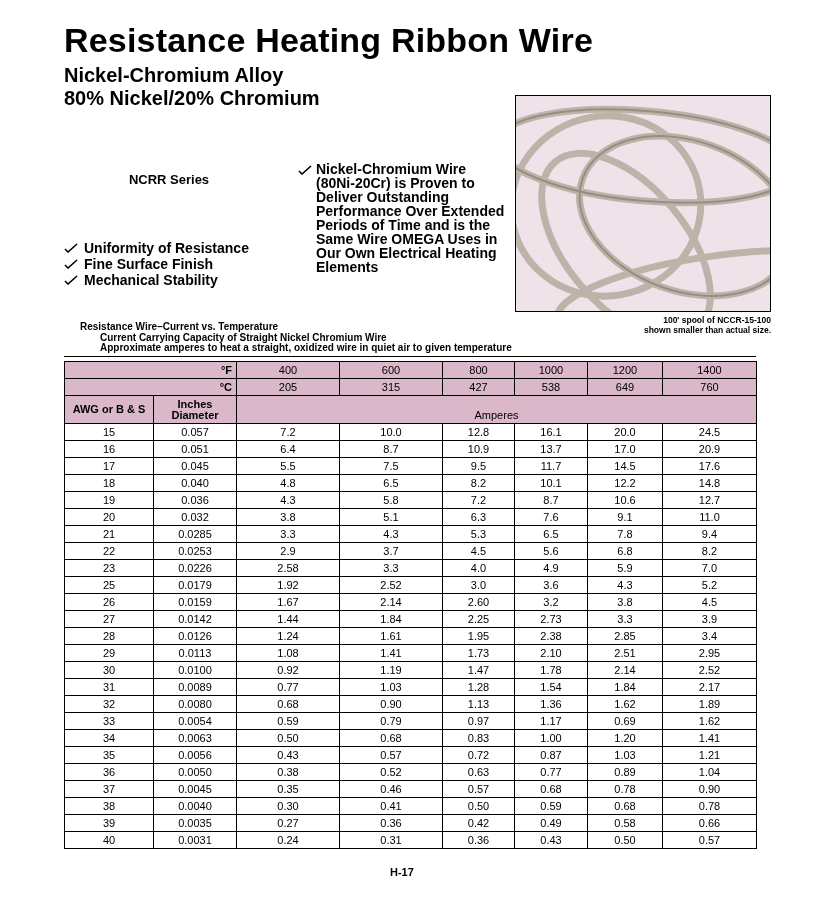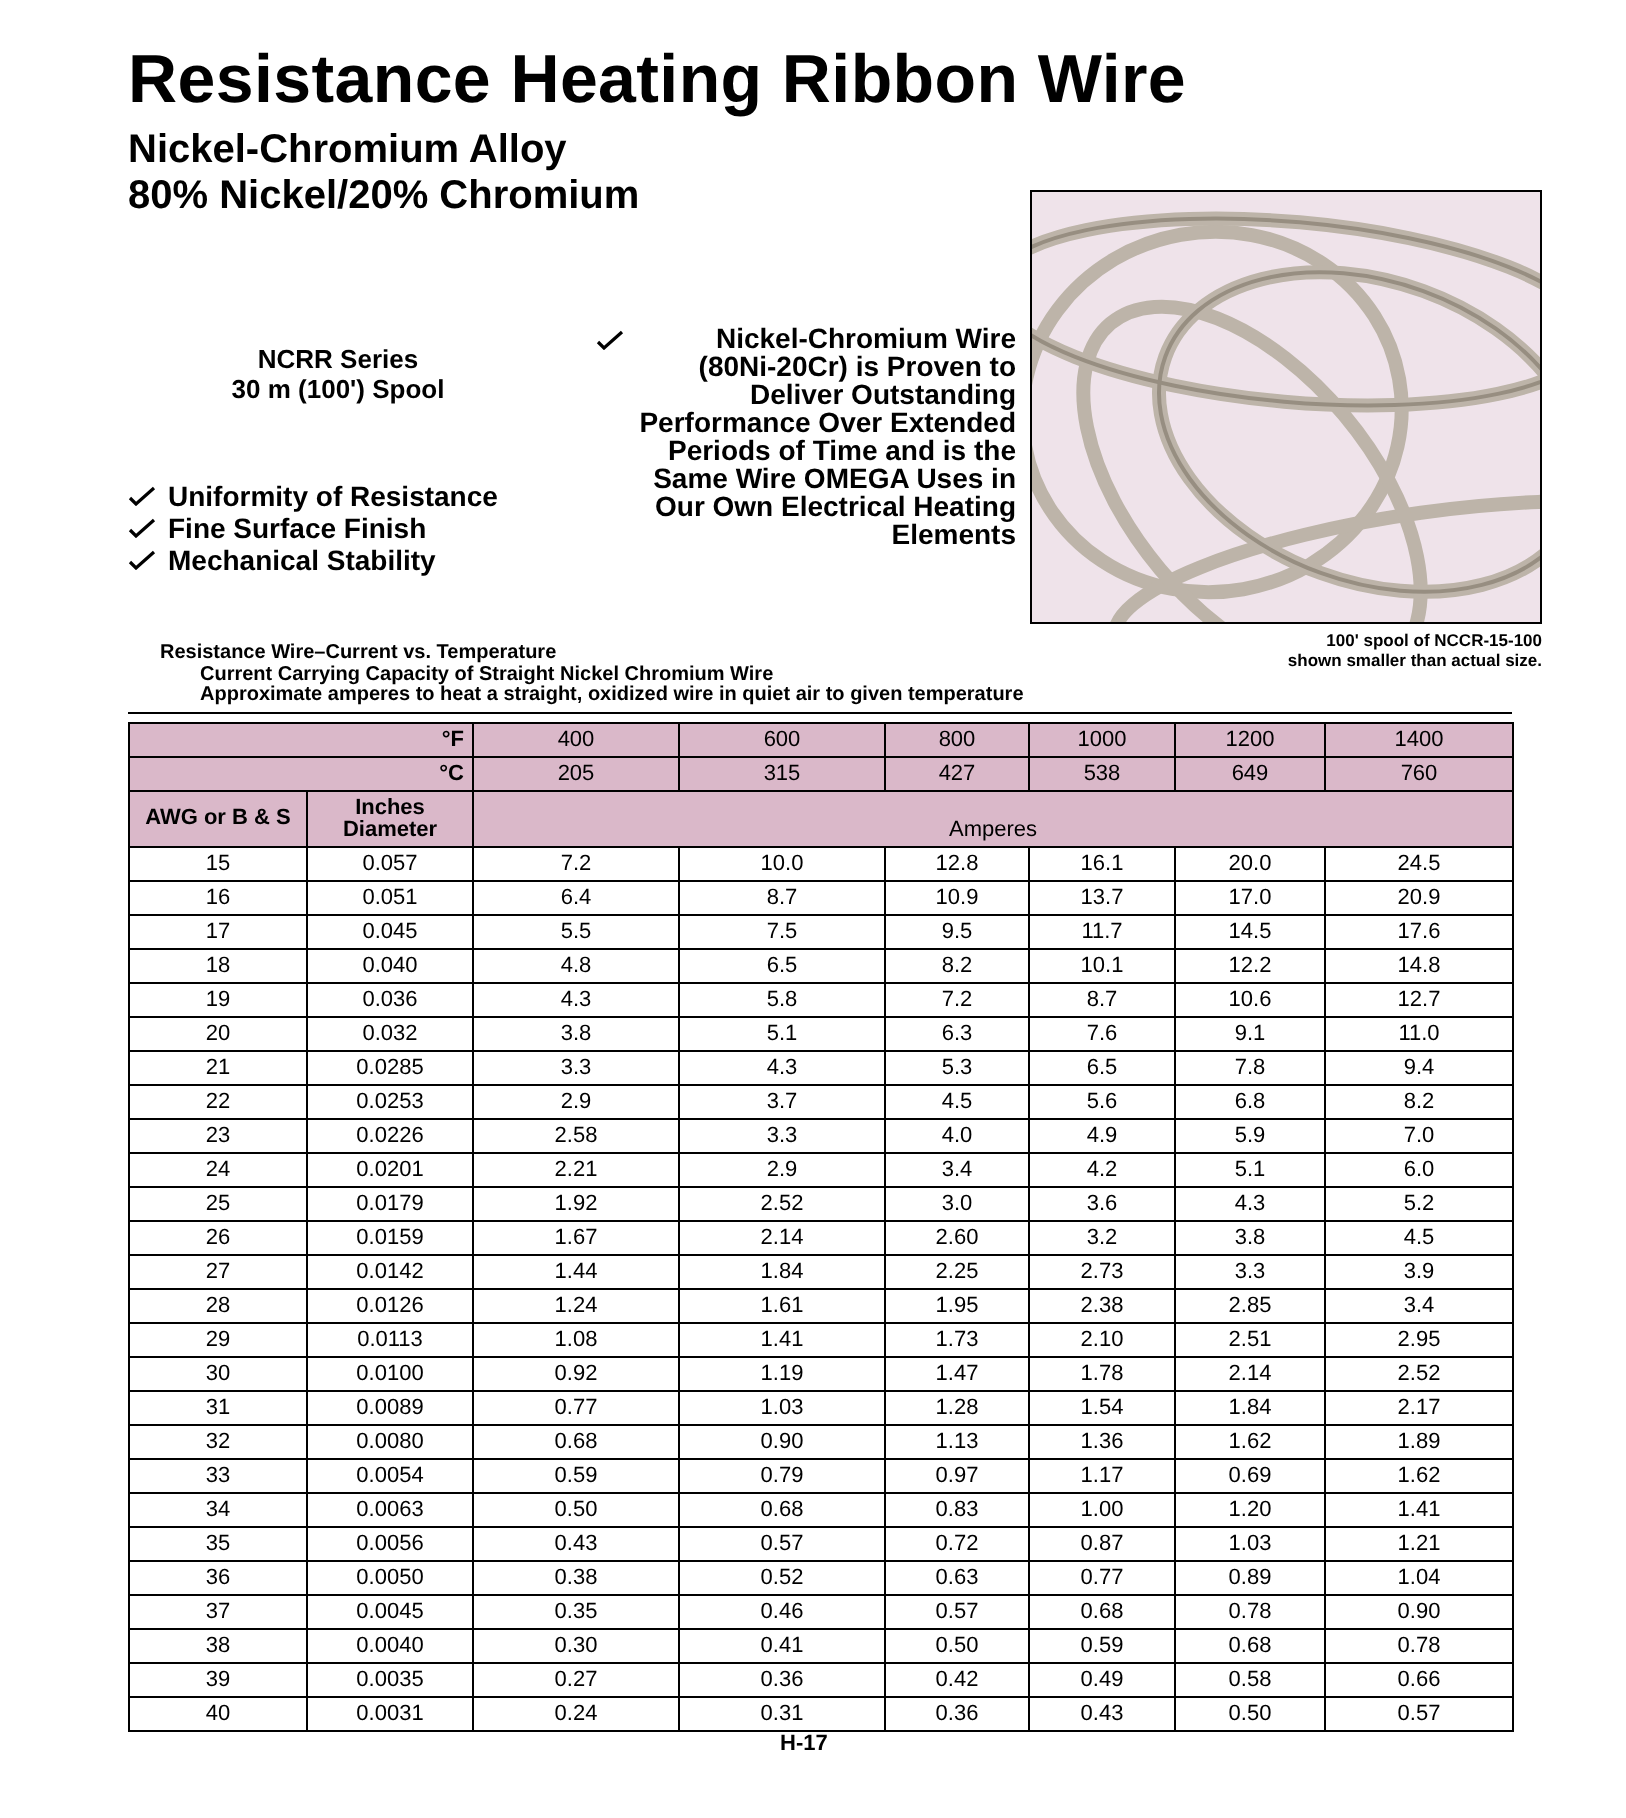--- a/index.html
+++ b/index.html
@@ -22,21 +22,21 @@
   }
   .bullets-left {
     position: absolute; left: 64px; top: 240px;
     font-size: 14px; font-weight: bold; line-height: 16px;
   }
   .bullet { display: flex; align-items: center; gap: 6px; white-space: nowrap; }
   .check { display: inline-block; width: 14px; height: 10px; }
   .bullet-right {
     position: absolute; left: 298px; top: 162px; width: 210px;
     font-size: 14px; font-weight: bold; line-height: 14px;
-    display: flex; gap: 4px; text-align: right;
+    display: flex; gap: 4px;
   }
   .bullet-right .check { flex: 0 0 14px; margin-top: 3px; }
   .photo {
     position: absolute; left: 515px; top: 95px; width: 254px; height: 215px;
     border: 1px solid #000; background: #efe3ea; overflow: hidden;
   }
   .caption {
     position: absolute; left: 515px; width: 256px; top: 315px;
     text-align: right; font-size: 8.5px; font-weight: bold; line-height: 10px;
   }
@@ -71,21 +71,20 @@
 <body>
 
 <div class="title">Resistance Heating Ribbon Wire</div>
 <div class="subtitle">
   <div>Nickel-Chromium Alloy</div>
   <div>80% Nickel/20% Chromium</div>
 </div>
 
 <div class="series">
   <div>NCRR Series</div>
-  <div>30 m (100') Spool</div>
 </div>
 
 <div class="bullets-left">
   <div class="bullet">
     <svg class="check" viewBox="0 0 14 10">
         <path d="M1 6 L4 9 L13 1" stroke="#000" stroke-width="1.6" fill="none"></path>
       </svg>
     <span>Uniformity of Resistance</span>
   </div>
   <div class="bullet">
@@ -255,30 +254,20 @@
         <td>23</td>
         <td>0.0226</td>
         <td>2.58</td>
         <td>3.3</td>
         <td>4.0</td>
         <td>4.9</td>
         <td>5.9</td>
         <td>7.0</td>
       </tr>
       <tr>
-        <td>24</td>
-        <td>0.0201</td>
-        <td>2.21</td>
-        <td>2.9</td>
-        <td>3.4</td>
-        <td>4.2</td>
-        <td>5.1</td>
-        <td>6.0</td>
-      </tr>
-      <tr>
         <td>25</td>
         <td>0.0179</td>
         <td>1.92</td>
         <td>2.52</td>
         <td>3.0</td>
         <td>3.6</td>
         <td>4.3</td>
         <td>5.2</td>
       </tr>
       <tr>

